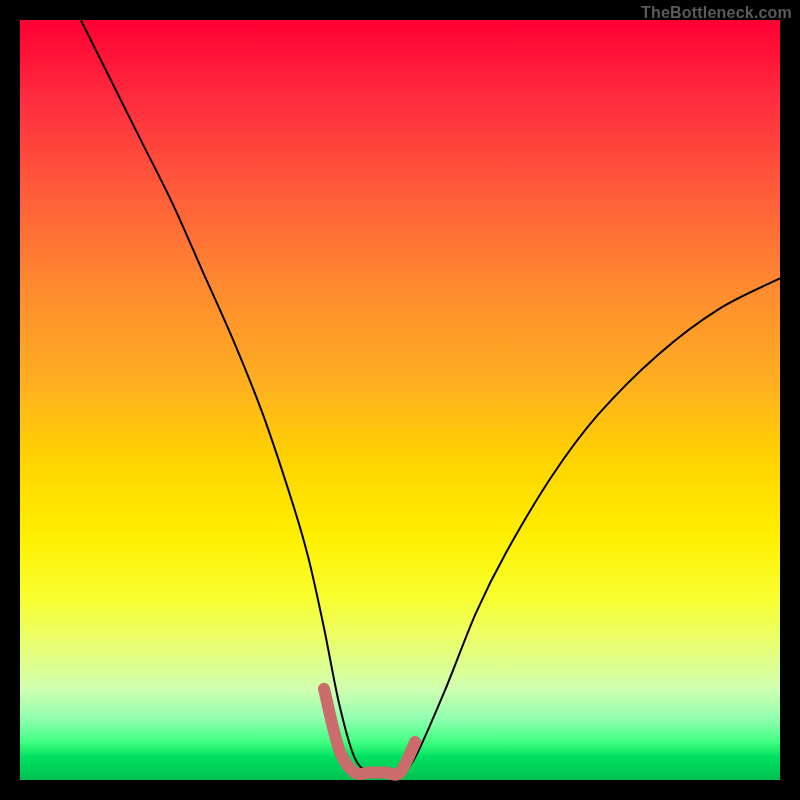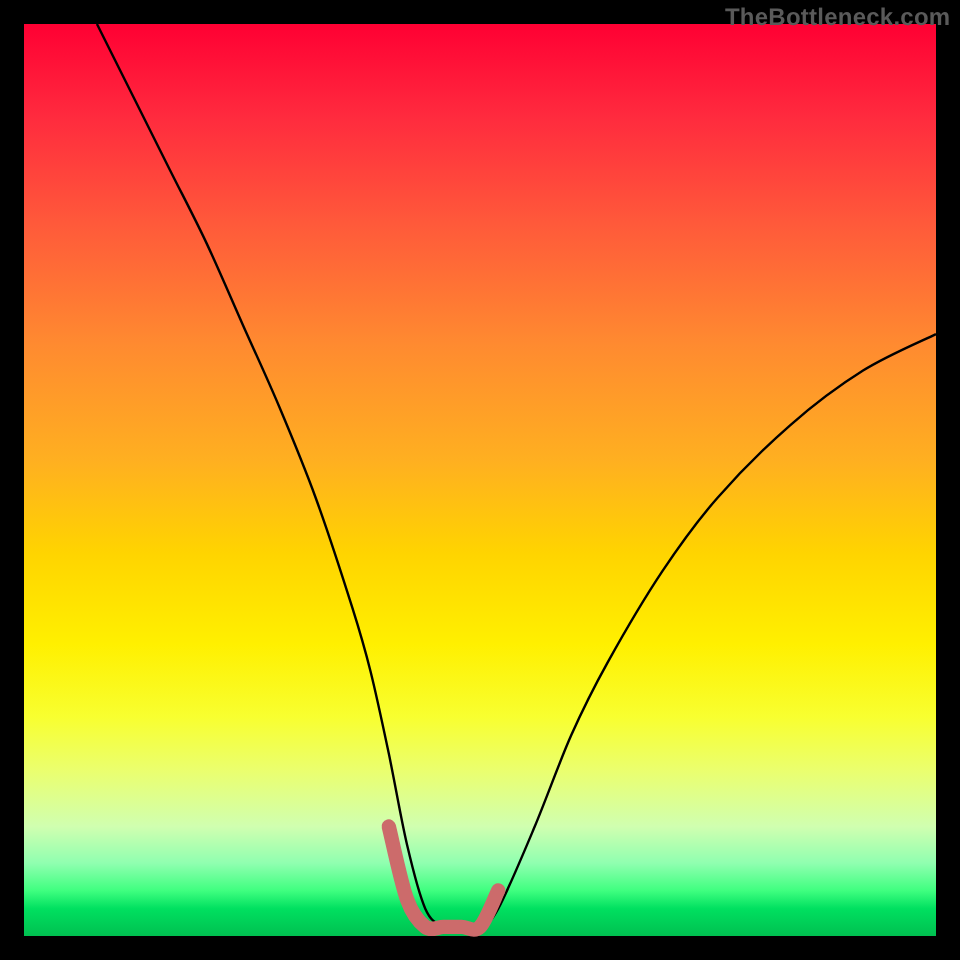--- a/index.html
+++ b/index.html
@@ -36,21 +36,21 @@
       #90ffb0 92%,
       #40ff80 95%,
       #00e060 97%,
       #00c050 100%);
   }
   .watermark {
     position: absolute;
     top: 4px;
     right: 8px;
     font-family: Arial, Helvetica, sans-serif;
-    font-size: 20px;
+    font-size: 16px;
     font-weight: 600;
     color: #5a5a5a;
     letter-spacing: 0.2px;
     user-select: none;
   }
   svg.curve {
     position: absolute;
     left: 20px;
     top: 20px;
     width: 760px;

